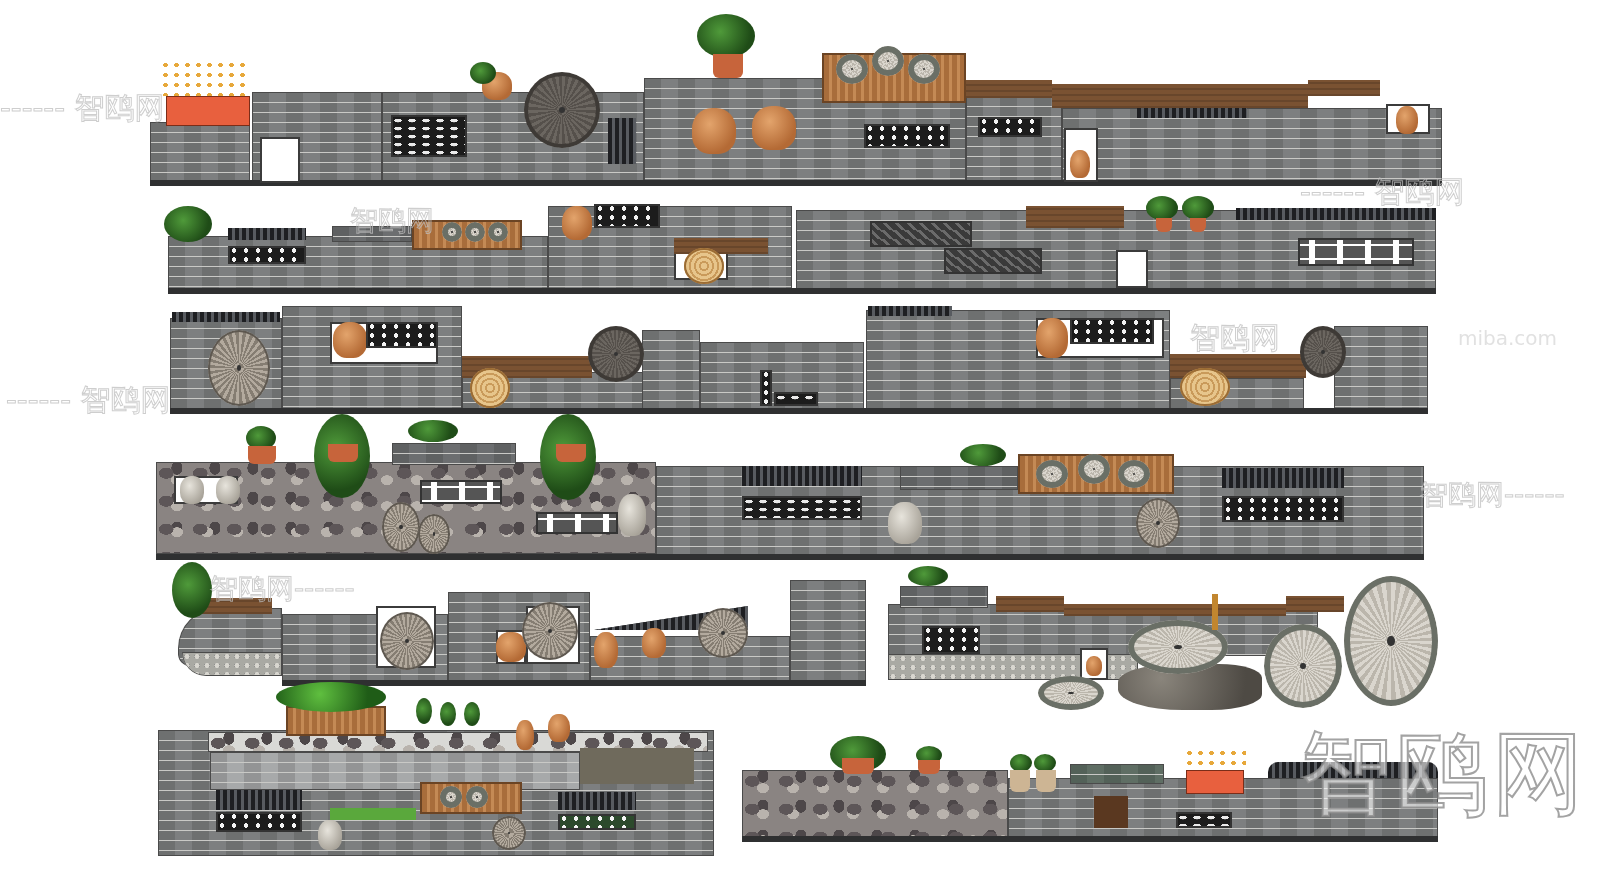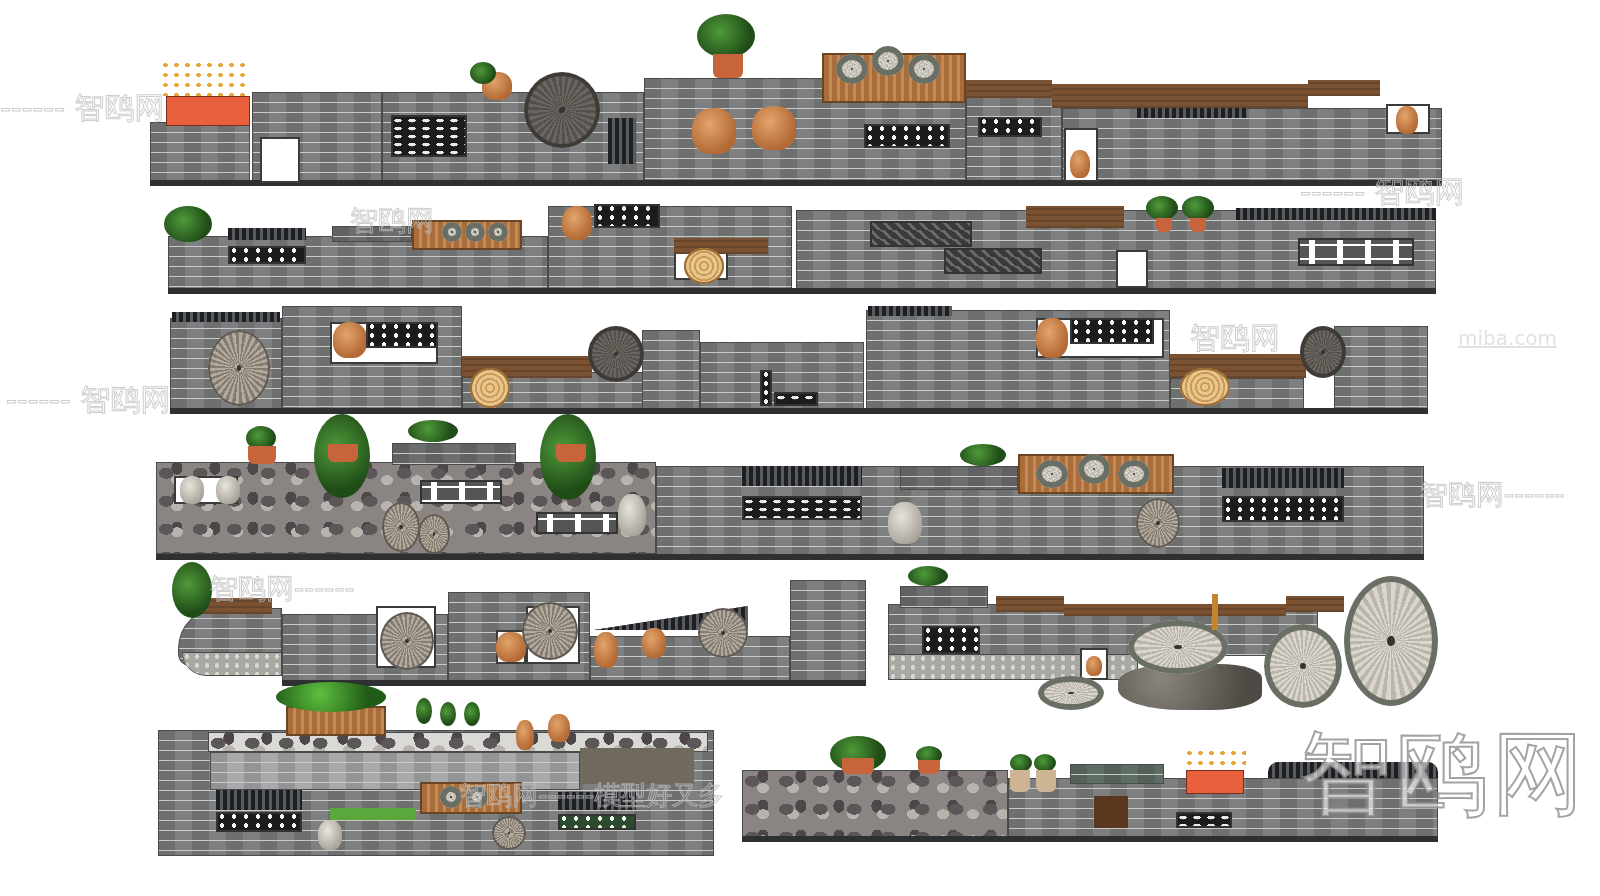--- a/index.html
+++ b/index.html
@@ -51,21 +51,21 @@
   .mill.light { background:#cfcbc2; background-image: repeating-conic-gradient(#dad6ce 0 5deg, #bbb6ac 5deg 10deg); box-shadow: inset 0 0 0 6px #6a6f66; }
   .jar { position:absolute; background:radial-gradient(ellipse at 40% 35%, #e3a46c, #b46a35 70%); border-radius:45% 45% 40% 40%; }
   .jar.white { background:radial-gradient(ellipse at 40% 35%, #e7e4dc, #a8a399 75%); }
   .pot { position:absolute; background:#c7643b; border-radius:0 0 6px 6px; }
   .planter { position:absolute; background:#e8603e; border:1px solid #7a2d18; }
   .plant { position:absolute; border-radius:50%; background:radial-gradient(circle at 40% 40%, #4f9a3a, #1f4c17 70%); }
   .flowers { position:absolute; background-image: radial-gradient(circle 4px, #e7a83a 60%, transparent 62%); background-size: 11px 10px; }
   .log { position:absolute; border-radius:50%; background: repeating-radial-gradient(circle, #e7c58b 0 3px, #c99a5a 3px 5px); box-shadow: inset 0 0 0 2px #9b6c34; }
   .rock { position:absolute; background:#6f6a62; border-radius:40% 30% 35% 45%; background-image: radial-gradient(circle at 30% 30%, #8a857c, #4e4a44 80%); }
   .wm { position:absolute; color:transparent; -webkit-text-stroke:1px rgba(190,190,190,0.75); font-family:"DejaVu Sans", sans-serif; white-space:nowrap; pointer-events:none; }
-  .wm.solid { color:rgba(200,200,200,0.55);text-decoration:underline; -webkit-text-stroke:0; }
+  .wm.solid { color:rgba(200,200,200,0.55); -webkit-text-stroke:0; }
   .idtag { position:absolute; right:58px; bottom:56px; font-family:"DejaVu Sans Mono", monospace; font-size:26px; color:#fff; -webkit-text-stroke:1.2px #222; letter-spacing:1px; }
   .bigwm { position:absolute; left:1300px; top:712px; font-size:92px; color:rgba(255,255,255,0.6); -webkit-text-stroke:2px rgba(140,140,140,0.8); letter-spacing:4px; }
 </style>
 </head>
 <body>
 
 <div class="canvas">
 
   <div class="wall">
     <div class="seg" style="left:150px;top:122px;width:100px;height:60px"></div>
@@ -282,15 +282,14 @@
   </div>
 
   <div class="wm" style="left:0px;top:88px;font-size:30px"><span>------</span> <span>智鸥网</span></div>
   <div class="wm" style="left:1300px;top:172px;font-size:30px"><span>------</span> <span>智鸥网</span></div>
   <div class="wm" style="left:350px;top:202px;font-size:28px">智鸥网</div>
   <div class="wm" style="left:1190px;top:318px;font-size:30px"><span>智鸥网</span></div>
   <div class="wm solid" style="left:1458px;top:326px;font-size:20px">miba.com</div>
   <div class="wm" style="left:6px;top:380px;font-size:30px"><span>------</span> <span>智鸥网</span></div>
   <div class="wm" style="left:1420px;top:476px;font-size:28px"><span>智鸥网</span><span>------</span></div>
   <div class="wm" style="left:210px;top:570px;font-size:28px"><span>智鸥网</span><span>------</span></div>
-  <div class="wm" style="left:460px;top:778px;font-size:26px"><span>智鸥网</span><span>------</span><span>模型好又多</span></div>
   <div class="bigwm">智鸥网</div>
 </div>
 
 </body></html>

